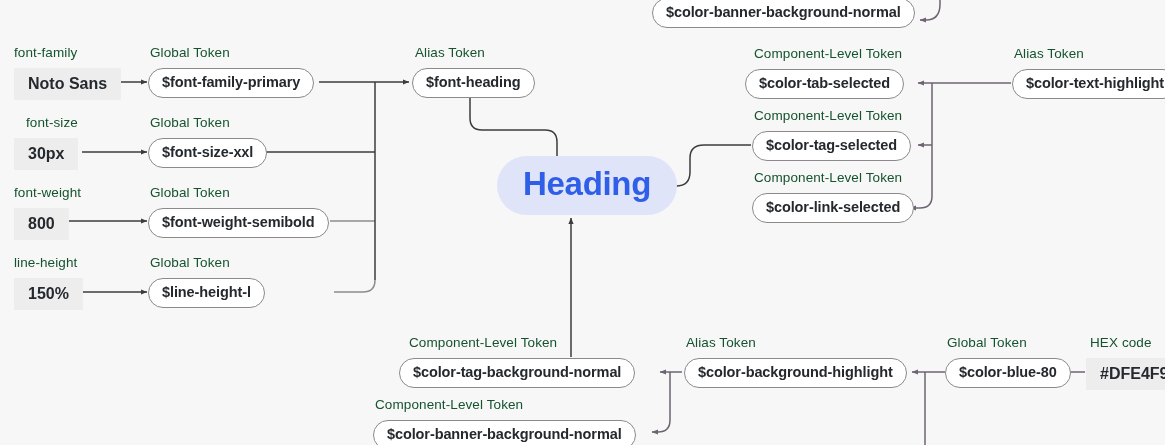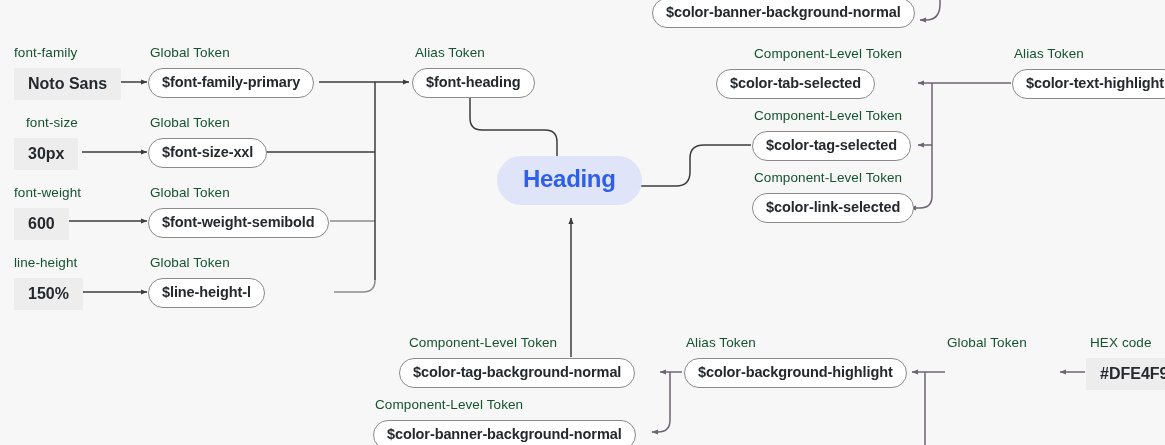--- a/index.html
+++ b/index.html
@@ -56,21 +56,21 @@
     color: #24292e;
     font-size: 16px;
     font-weight: bold;
     padding: 7px 14px;
     line-height: 1.15;
   }
   .heading-node {
     display: inline-block;
     background: #dfe4f9;
     color: #2f5fe8;
-    font-size: 24px;
+    font-size: 33px;
     font-weight: bold;
     padding: 10px 26px 13px;
     border-radius: 34px;
     line-height: 1.08;
     letter-spacing: -.3px;
   }
 </style>
 </head>
 <body>
 
@@ -137,21 +137,21 @@
   <div class="node" style="left:14px; top:138px;text-align:center;">
     <span class="chip">30px</span>
   </div>
   <div class="caption" style="left:150px; top:115px;">Global Token</div>
   <div class="node" style="left:148px; top:138px;">
     <span class="pill">$font-size-xxl</span>
   </div>
 
   <div class="caption" style="left:14px; top:185px;">font-weight</div>
   <div class="node" style="left:14px; top:208px;">
-    <span class="chip">600</span>
+    <span class="chip">800</span>
   </div>
   <div class="caption" style="left:150px; top:185px;">Global Token</div>
   <div class="node" style="left:148px; top:208px;">
     <span class="pill">$font-weight-semibold</span>
   </div>
 
   <div class="caption" style="left:14px; top:255px;">line-height</div>
   <div class="node" style="left:14px; top:278px;">
     <span class="chip">150%</span>
   </div>
@@ -167,21 +167,21 @@
 
   <div class="node" style="left:497px; top:156px;">
     <span class="heading-node">Heading</span>
   </div>
 
   <div class="node" style="left:652px; top:-2px;">
     <span class="pill">$color-banner-background-normal</span>
   </div>
 
   <div class="caption" style="left:754px; top:46px;">Component-Level Token</div>
-  <div class="node" style="left:716px; top:69px;">
+  <div class="node" style="left:745px; top:69px;">
     <span class="pill">$color-tab-selected</span>
   </div>
 
   <div class="caption" style="left:754px; top:108px;">Component-Level Token</div>
   <div class="node" style="left:752px; top:131px;">
     <span class="pill">$color-tag-selected</span>
   </div>
 
   <div class="caption" style="left:754px; top:170px;">Component-Level Token</div>
   <div class="node" style="left:752px; top:193px;">
@@ -202,19 +202,22 @@
   <div class="node" style="left:373px; top:420px;">
     <span class="pill">$color-banner-background-normal</span>
   </div>
 
   <div class="caption" style="left:686px; top:335px;">Alias Token</div>
   <div class="node" style="left:684px; top:358px;">
     <span class="pill">$color-background-highlight</span>
   </div>
 
   <div class="caption" style="left:947px; top:335px;">Global Token</div>
+  <div class="node" style="left:945px; top:358px;">
+    <span class="pill">$color-blue-80</span>
+  </div>
 
   <div class="caption" style="left:1090px; top:335px;">HEX code</div>
   <div class="node" style="left:1086px; top:358px;">
     <span class="chip">#DFE4F9</span>
   </div>
 
 </div>
 
 </body></html>

